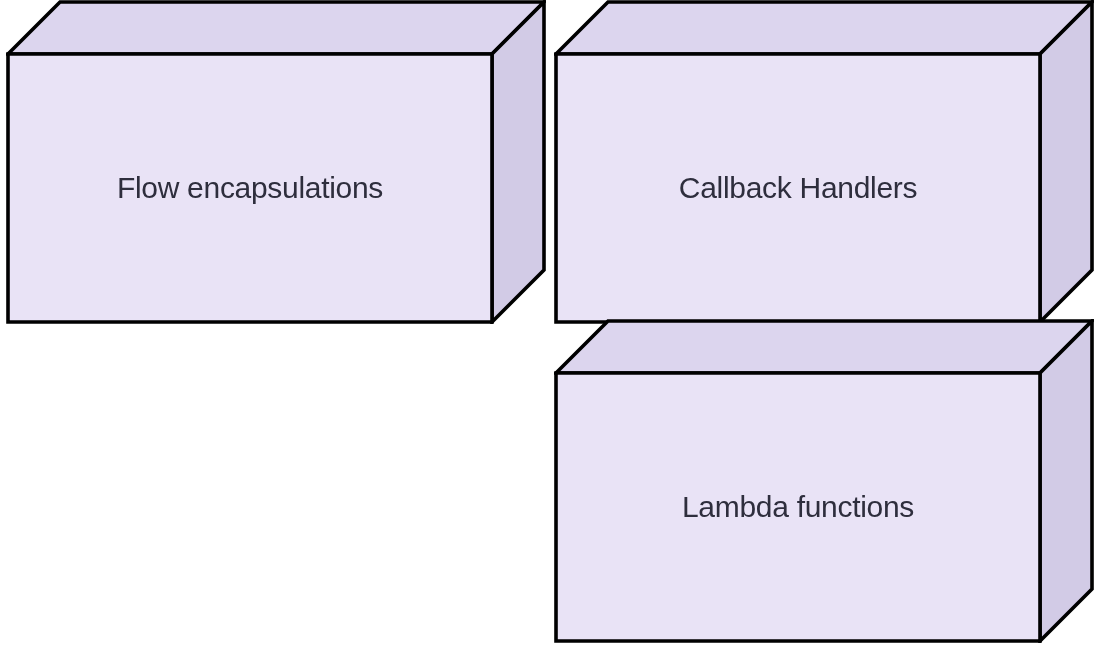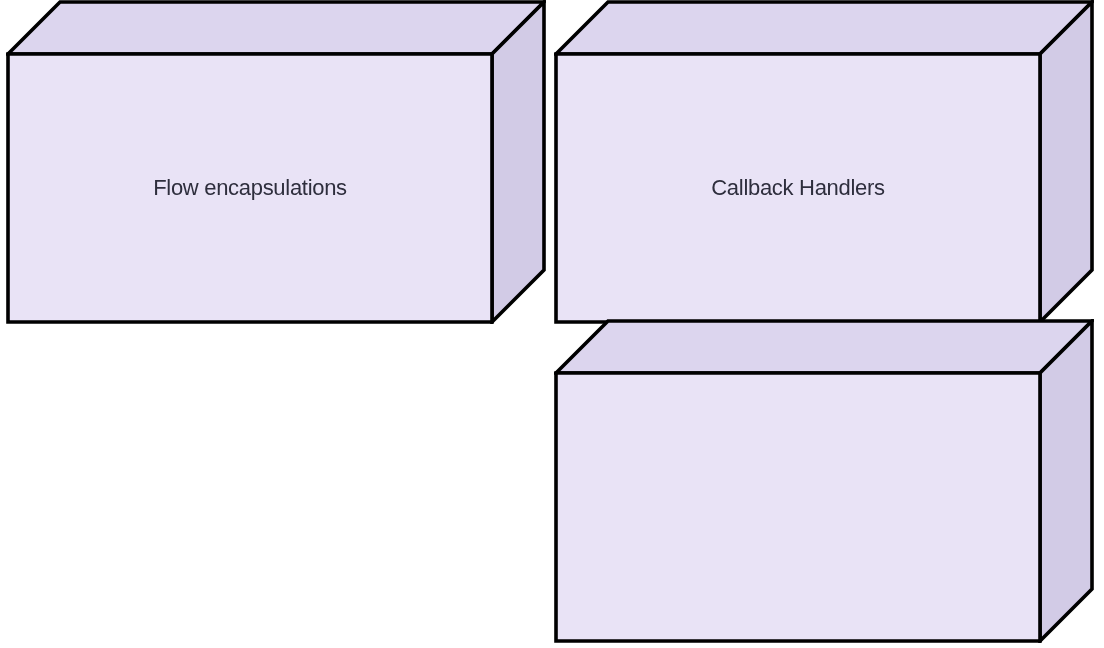--- a/index.html
+++ b/index.html
@@ -50,21 +50,21 @@
   .label {
     position: absolute;
     left: 2px;
     top: 54px;
     width: 484px;
     height: 268px;
     display: flex;
     align-items: center;
     justify-content: center;
     text-align: center;
-    font-size: 22px;
+    font-size: 30px;
     letter-spacing: -0.3px;
     color: var(--text-color);
   }
 </style>
 </head>
 <body>
 
 <div class="canvas">
 
   <div class="node pos-0-0">
@@ -85,15 +85,16 @@
     <div class="label">Callback Handlers</div>
   </div>
 
 
   <div class="node pos-1-1">
     <svg class="cube" width="540" height="324" viewBox="0 0 540 324" aria-hidden="true">
       <polygon class="face-top" points="2,54 54,2 538,2 486,54"></polygon>
       <polygon class="face-side" points="486,54 538,2 538,270 486,322"></polygon>
       <polygon class="face-front" points="2,54 486,54 486,322 2,322"></polygon>
     </svg>
+    <div class="label">Lambda functions</div>
   </div>
 
 </div>
 
 </body></html>

